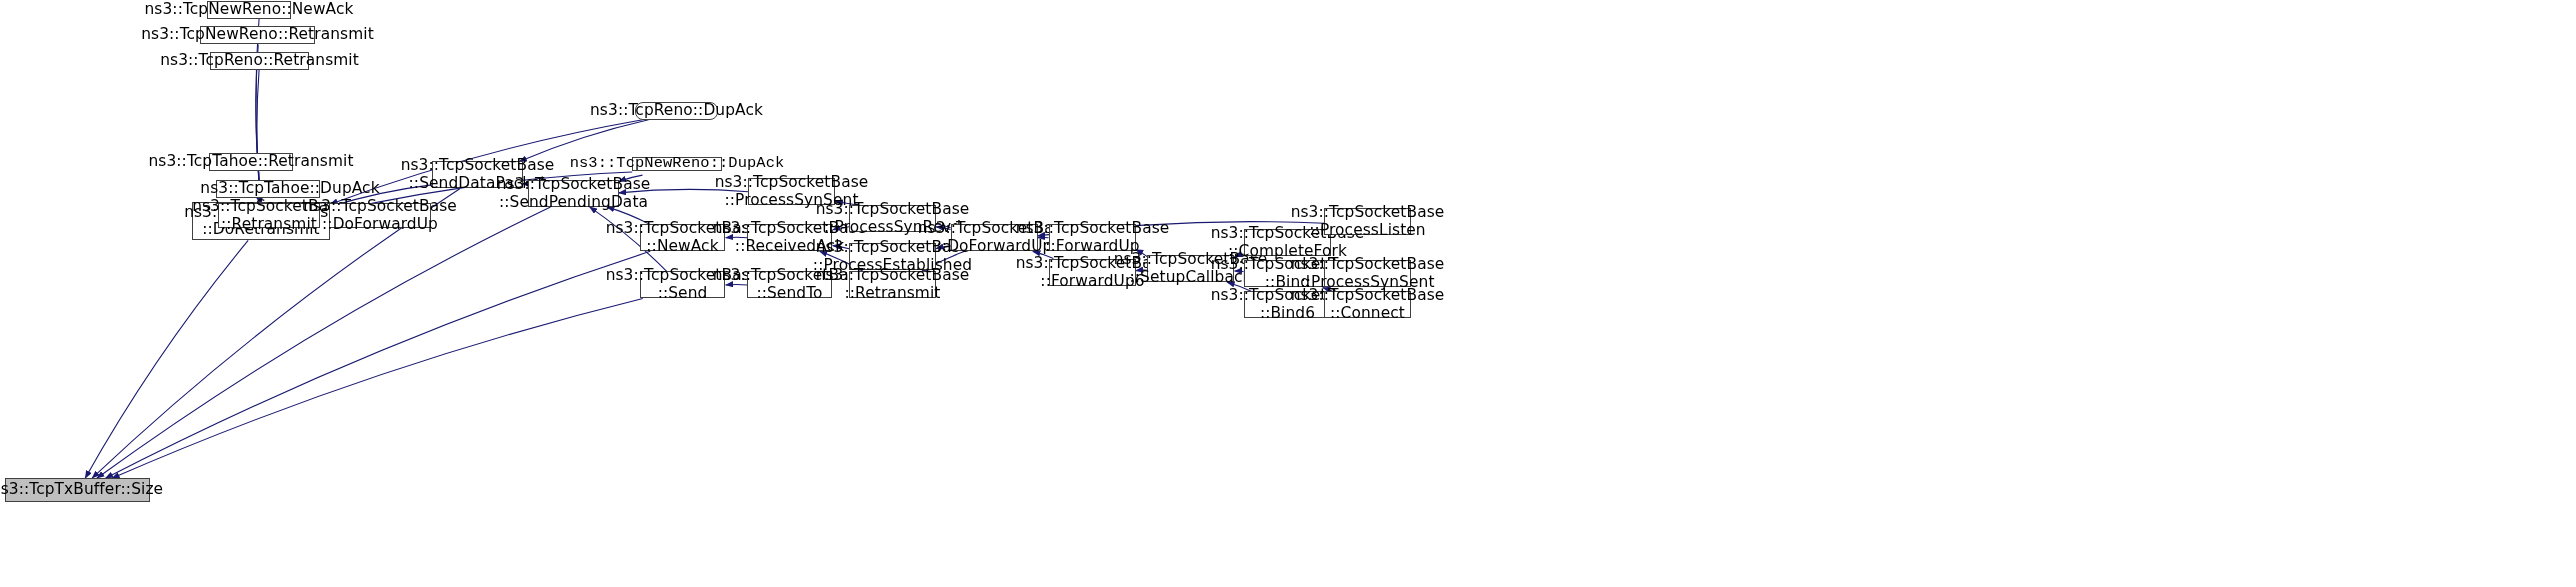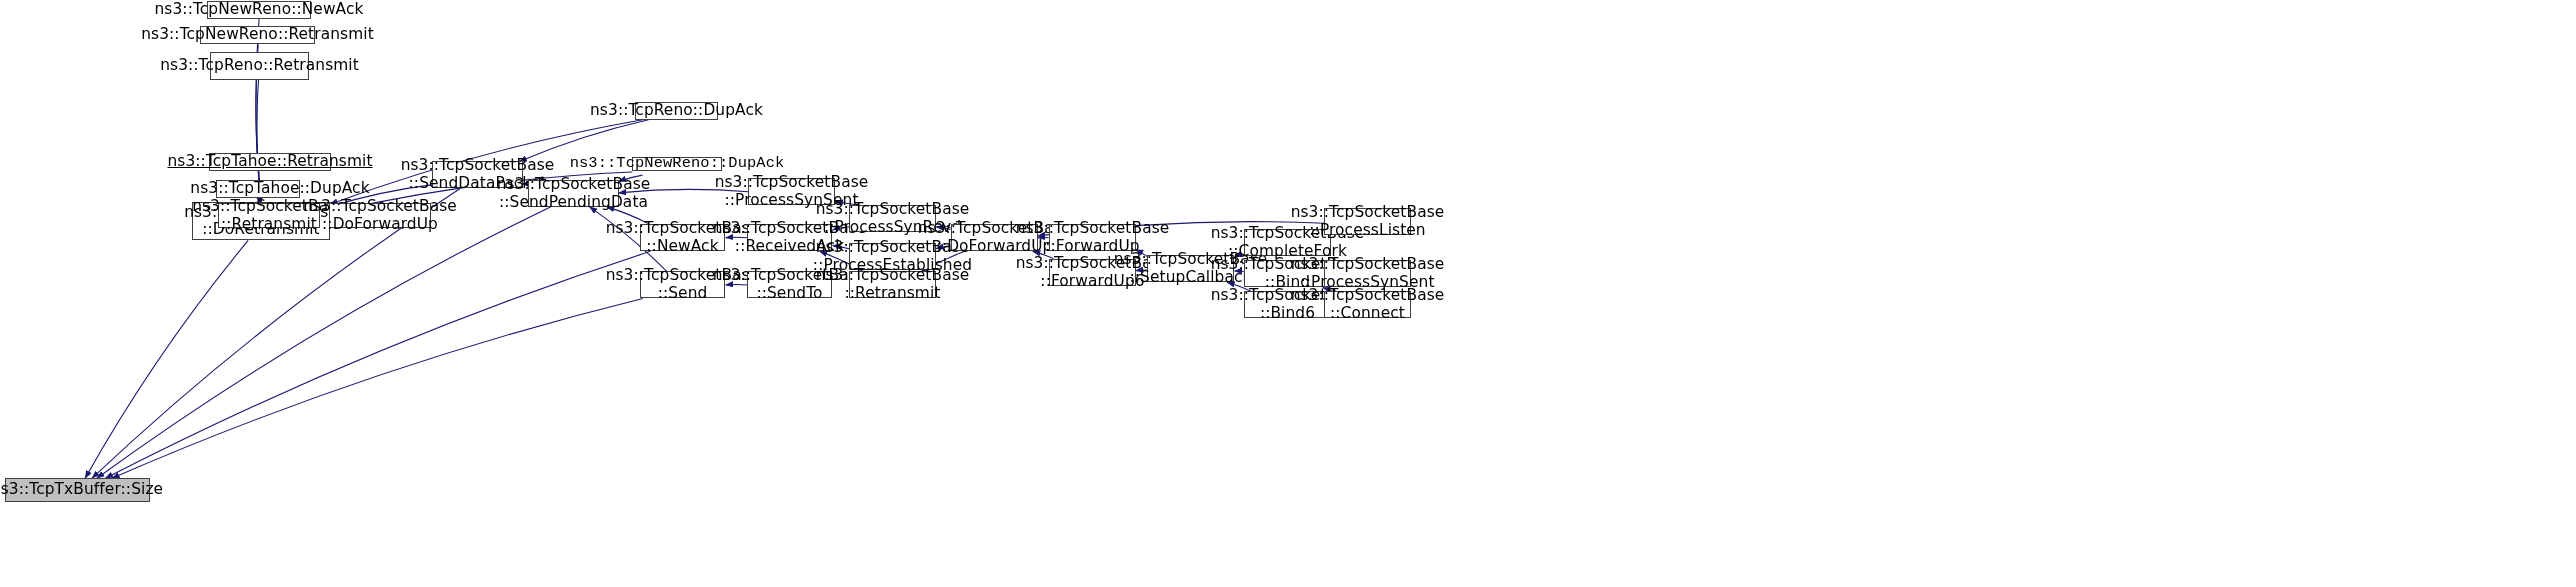--- a/index.html
+++ b/index.html
@@ -102,30 +102,30 @@
         <path d="M 1460 256.40449438202245 Q 1463.581404494382 255.815 1467 254.59550561797752" fill="none" stroke="#191970" stroke-width="1.2" marker-end="url(#arrowhead)"></path>
         <path d="M 1460 246.09708737864077 Q 1301.3787378640777 238.78 1144 259.90291262135923" fill="none" stroke="#191970" stroke-width="1.2" marker-end="url(#arrowhead)"></path>
         <path d="M 1460 302 Q 1463.5 302.315 1467 302" fill="none" stroke="#191970" stroke-width="1.2" marker-end="url(#arrowhead)"></path>
         <path d="M 1468.735294117647 321 Q 1463.68 318.52882352941174 1458.264705882353 317" fill="none" stroke="#191970" stroke-width="1.2" marker-end="url(#arrowhead)"></path>
         <path d="M 1460 336 Q 1463.5 336.315 1467 336" fill="none" stroke="#191970" stroke-width="1.2" marker-end="url(#arrowhead)"></path>
       </g>
   </svg>
   <div id="node-layer">
       <div class="node root" style="left: 4.5px; top: 478px; width: 145px; height: 23.6px; border-width: 0.9px;"><span class="nline">ns3::TcpTxBuffer::Size</span></div>
       <div class="node" style="left: 192px; top: 202px; width: 138px; height: 38px;"><span class="nline">ns3::TcpSocketBase</span><span class="nline">::DoRetransmit</span></div>
-      <div class="node" style="left: 207px; top: 0.9px; width: 104px; height: 18px;"><span class="nline">ns3::TcpNewReno::NewAck</span></div>
+      <div class="node" style="left: 207px; top: 0.9px; width: 84px; height: 18px;"><span class="nline">ns3::TcpNewReno::NewAck</span></div>
       <div class="node" style="left: 200px; top: 26px; width: 115px; height: 18px;"><span class="nline">ns3::TcpNewReno::Retransmit</span></div>
-      <div class="node" style="left: 210px; top: 52px; width: 99px; height: 28px;"><span class="nline">ns3::TcpReno::Retransmit</span></div>
-      <div class="node" style="left: 209px; top: 153px; width: 122px; height: 18px; text-decoration: underline;"><span class="nline">ns3::TcpTahoe::Retransmit</span></div>
-      <div class="node" style="left: 216px; top: 180px; width: 84px; height: 18px; padding-left: 44px;"><span class="nline">ns3::TcpTahoe::DupAck</span></div>
+      <div class="node" style="left: 210px; top: 52px; width: 99px; height: 18px;"><span class="nline">ns3::TcpReno::Retransmit</span></div>
+      <div class="node" style="left: 209px; top: 153px; width: 84px; height: 18px;"><span class="nline">ns3::TcpTahoe::Retransmit</span></div>
+      <div class="node" style="left: 216px; top: 180px; width: 104px; height: 18px; padding-left: 44px;"><span class="nline">ns3::TcpTahoe::DupAck</span></div>
       <div class="node" style="left: 218px; top: 203px; width: 102px; height: 25.4px;"><span class="nline">ns3::TcpSocketBase</span><span class="nline">::Retransmit</span></div>
       <div class="node" style="left: 329px; top: 203px; width: 102px; height: 25.4px;"><span class="nline">ns3::TcpSocketBase</span><span class="nline">::DoForwardUp</span></div>
       <div class="node" style="left: 432px; top: 161px; width: 91px; height: 27px;"><span class="nline">ns3::TcpSocketBase</span><span class="nline">::SendDataPacket</span></div>
       <div class="node" style="left: 528px; top: 180px; width: 91px; height: 27px;"><span class="nline">ns3::TcpSocketBase</span><span class="nline">::SendPendingData</span></div>
-      <div class="node" style="left: 635px; top: 102px; width: 83px; height: 18px;"><span class="nline">ns3::TcpReno::DupAck</span></div>
+      <div class="node" style="left: 635px; top: 102px; width: 83px; height: 18px; border-radius: 8px;"><span class="nline">ns3::TcpReno::DupAck</span></div>
       <div class="node" style="left: 632px; top: 157px; width: 90px; height: 14px; font-family: Liberation Mono, monospace;"><span class="nline">ns3::TcpNewReno::DupAck</span></div>
       <div class="node" style="left: 748px; top: 178px; width: 87px; height: 27px;"><span class="nline">ns3::TcpSocketBase</span><span class="nline">::ProcessSynSent</span></div>
       <div class="node" style="left: 640px; top: 224px; width: 85px; height: 27px;"><span class="nline">ns3::TcpSocketBase</span><span class="nline">::NewAck</span></div>
       <div class="node" style="left: 640px; top: 271px; width: 85px; height: 27px;"><span class="nline">ns3::TcpSocketBase</span><span class="nline">::Send</span></div>
       <div class="node" style="left: 747px; top: 224px; width: 85px; height: 27px;"><span class="nline">ns3::TcpSocketBase</span><span class="nline">::ReceivedAck</span></div>
       <div class="node" style="left: 747px; top: 271px; width: 85px; height: 27px;"><span class="nline">ns3::TcpSocketBase</span><span class="nline">::SendTo</span></div>
       <div class="node" style="left: 849px; top: 205px; width: 87px; height: 27px;"><span class="nline">ns3::TcpSocketBase</span><span class="nline">::ProcessSynRcvd</span></div>
       <div class="node" style="left: 849px; top: 243px; width: 87px; height: 27px;"><span class="nline">ns3::TcpSocketBase</span><span class="nline">::ProcessEstablished</span></div>
       <div class="node" style="left: 849px; top: 271px; width: 87px; height: 27px;"><span class="nline">ns3::TcpSocketBase</span><span class="nline">::Retransmit</span></div>
       <div class="node" style="left: 951px; top: 224px; width: 87px; height: 27px;"><span class="nline">ns3::TcpSocketBase</span><span class="nline">::DoForwardUp</span></div>

